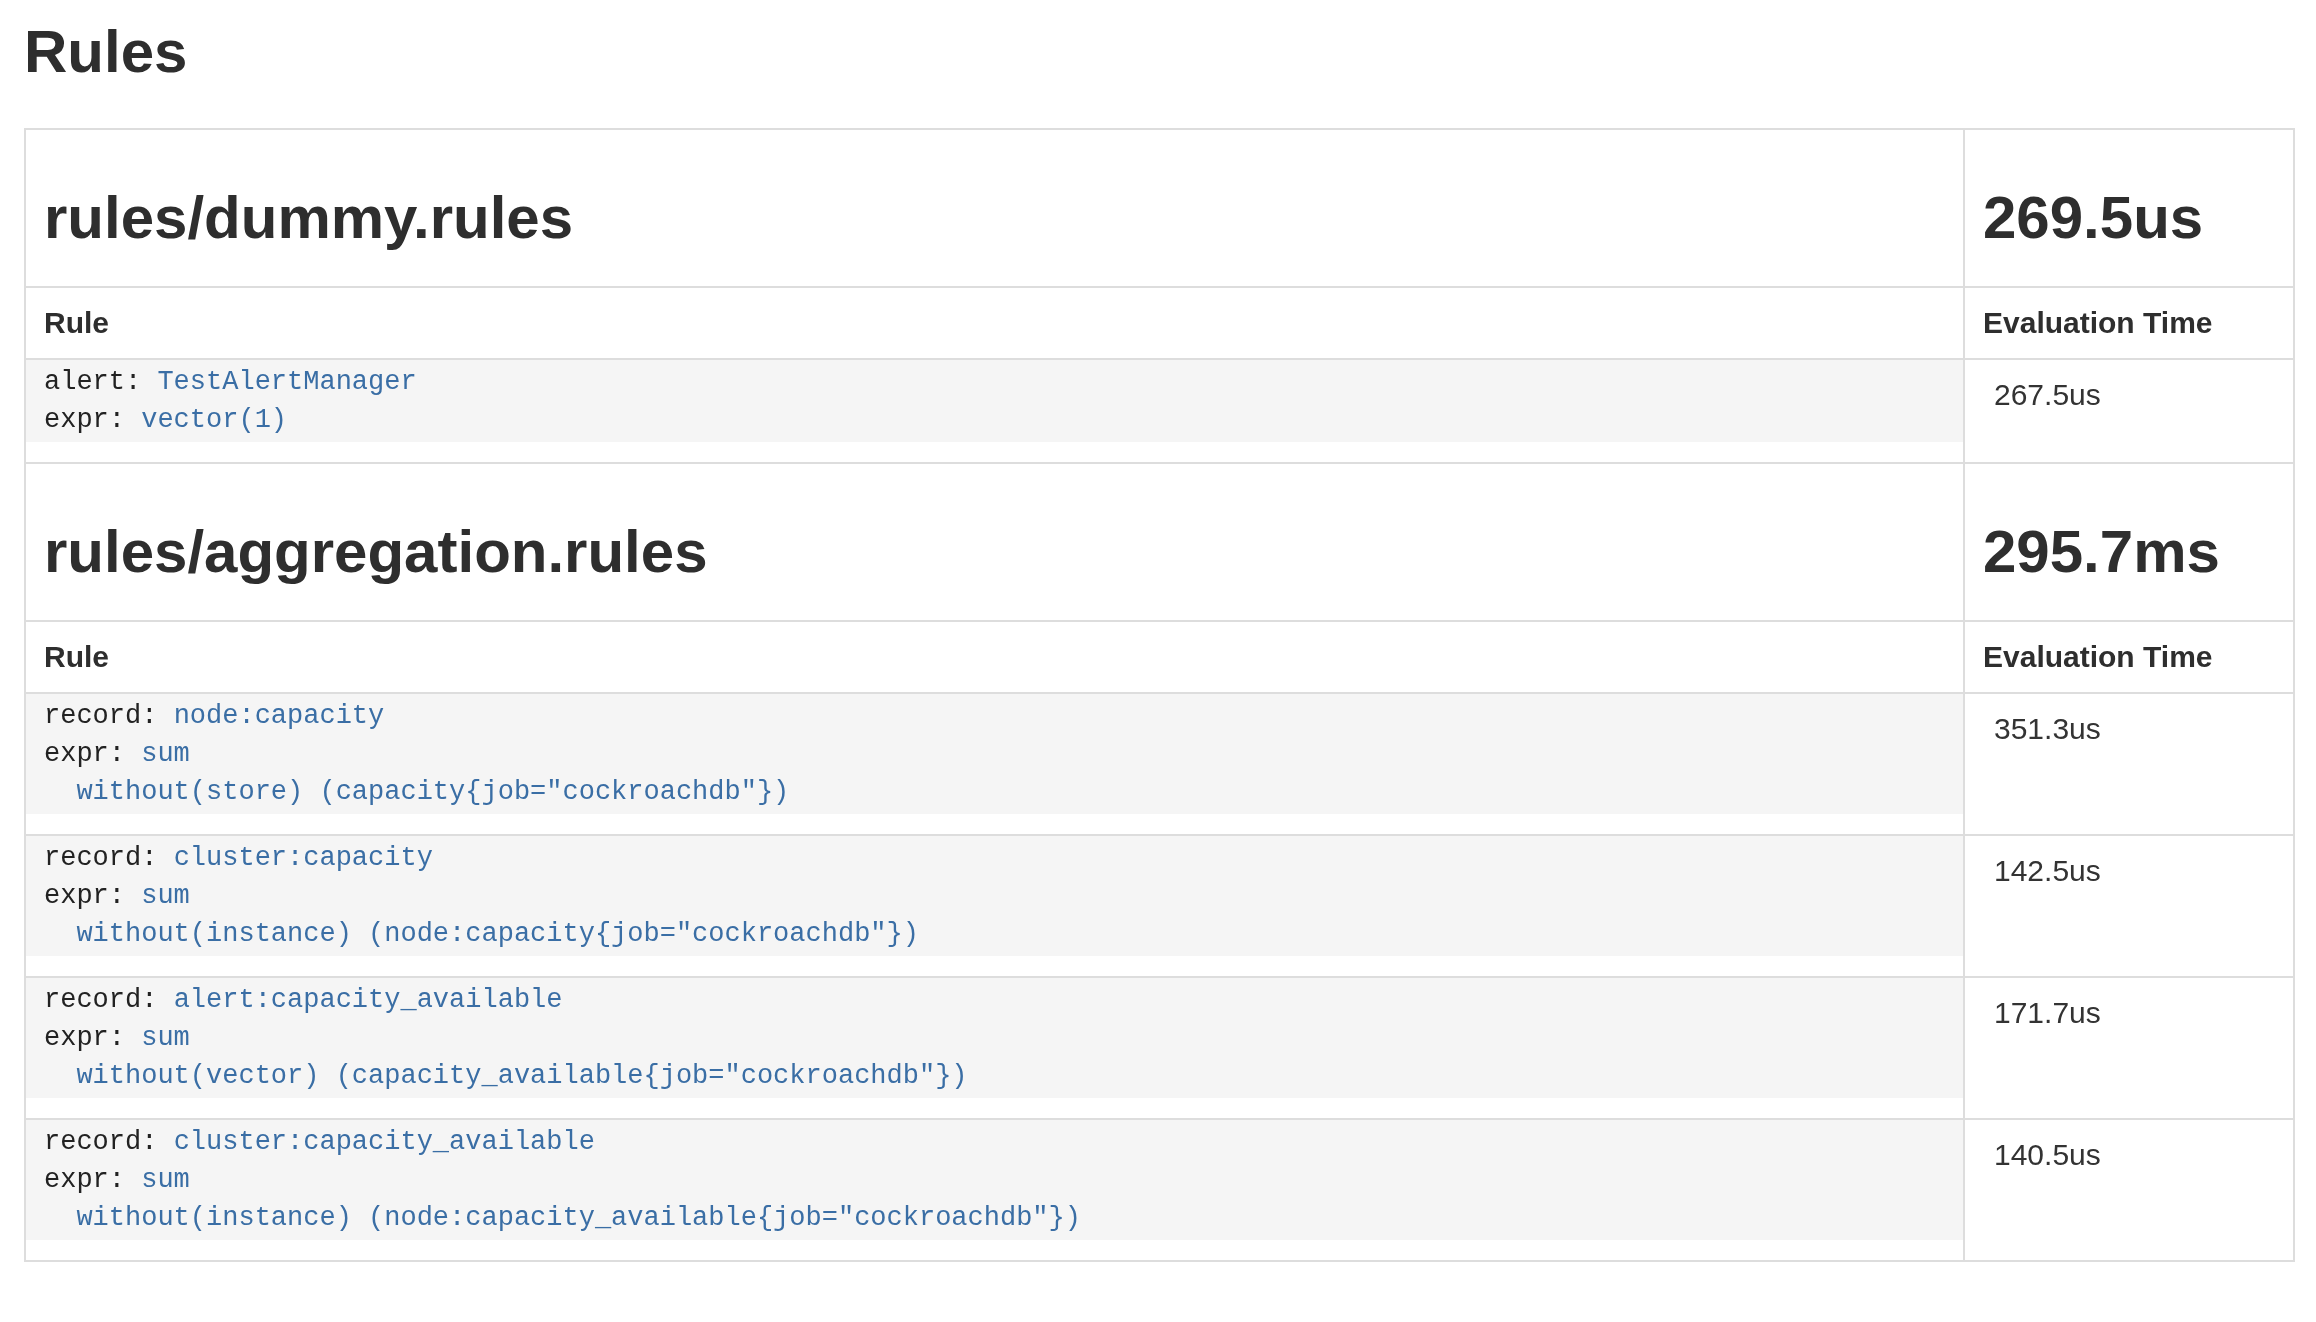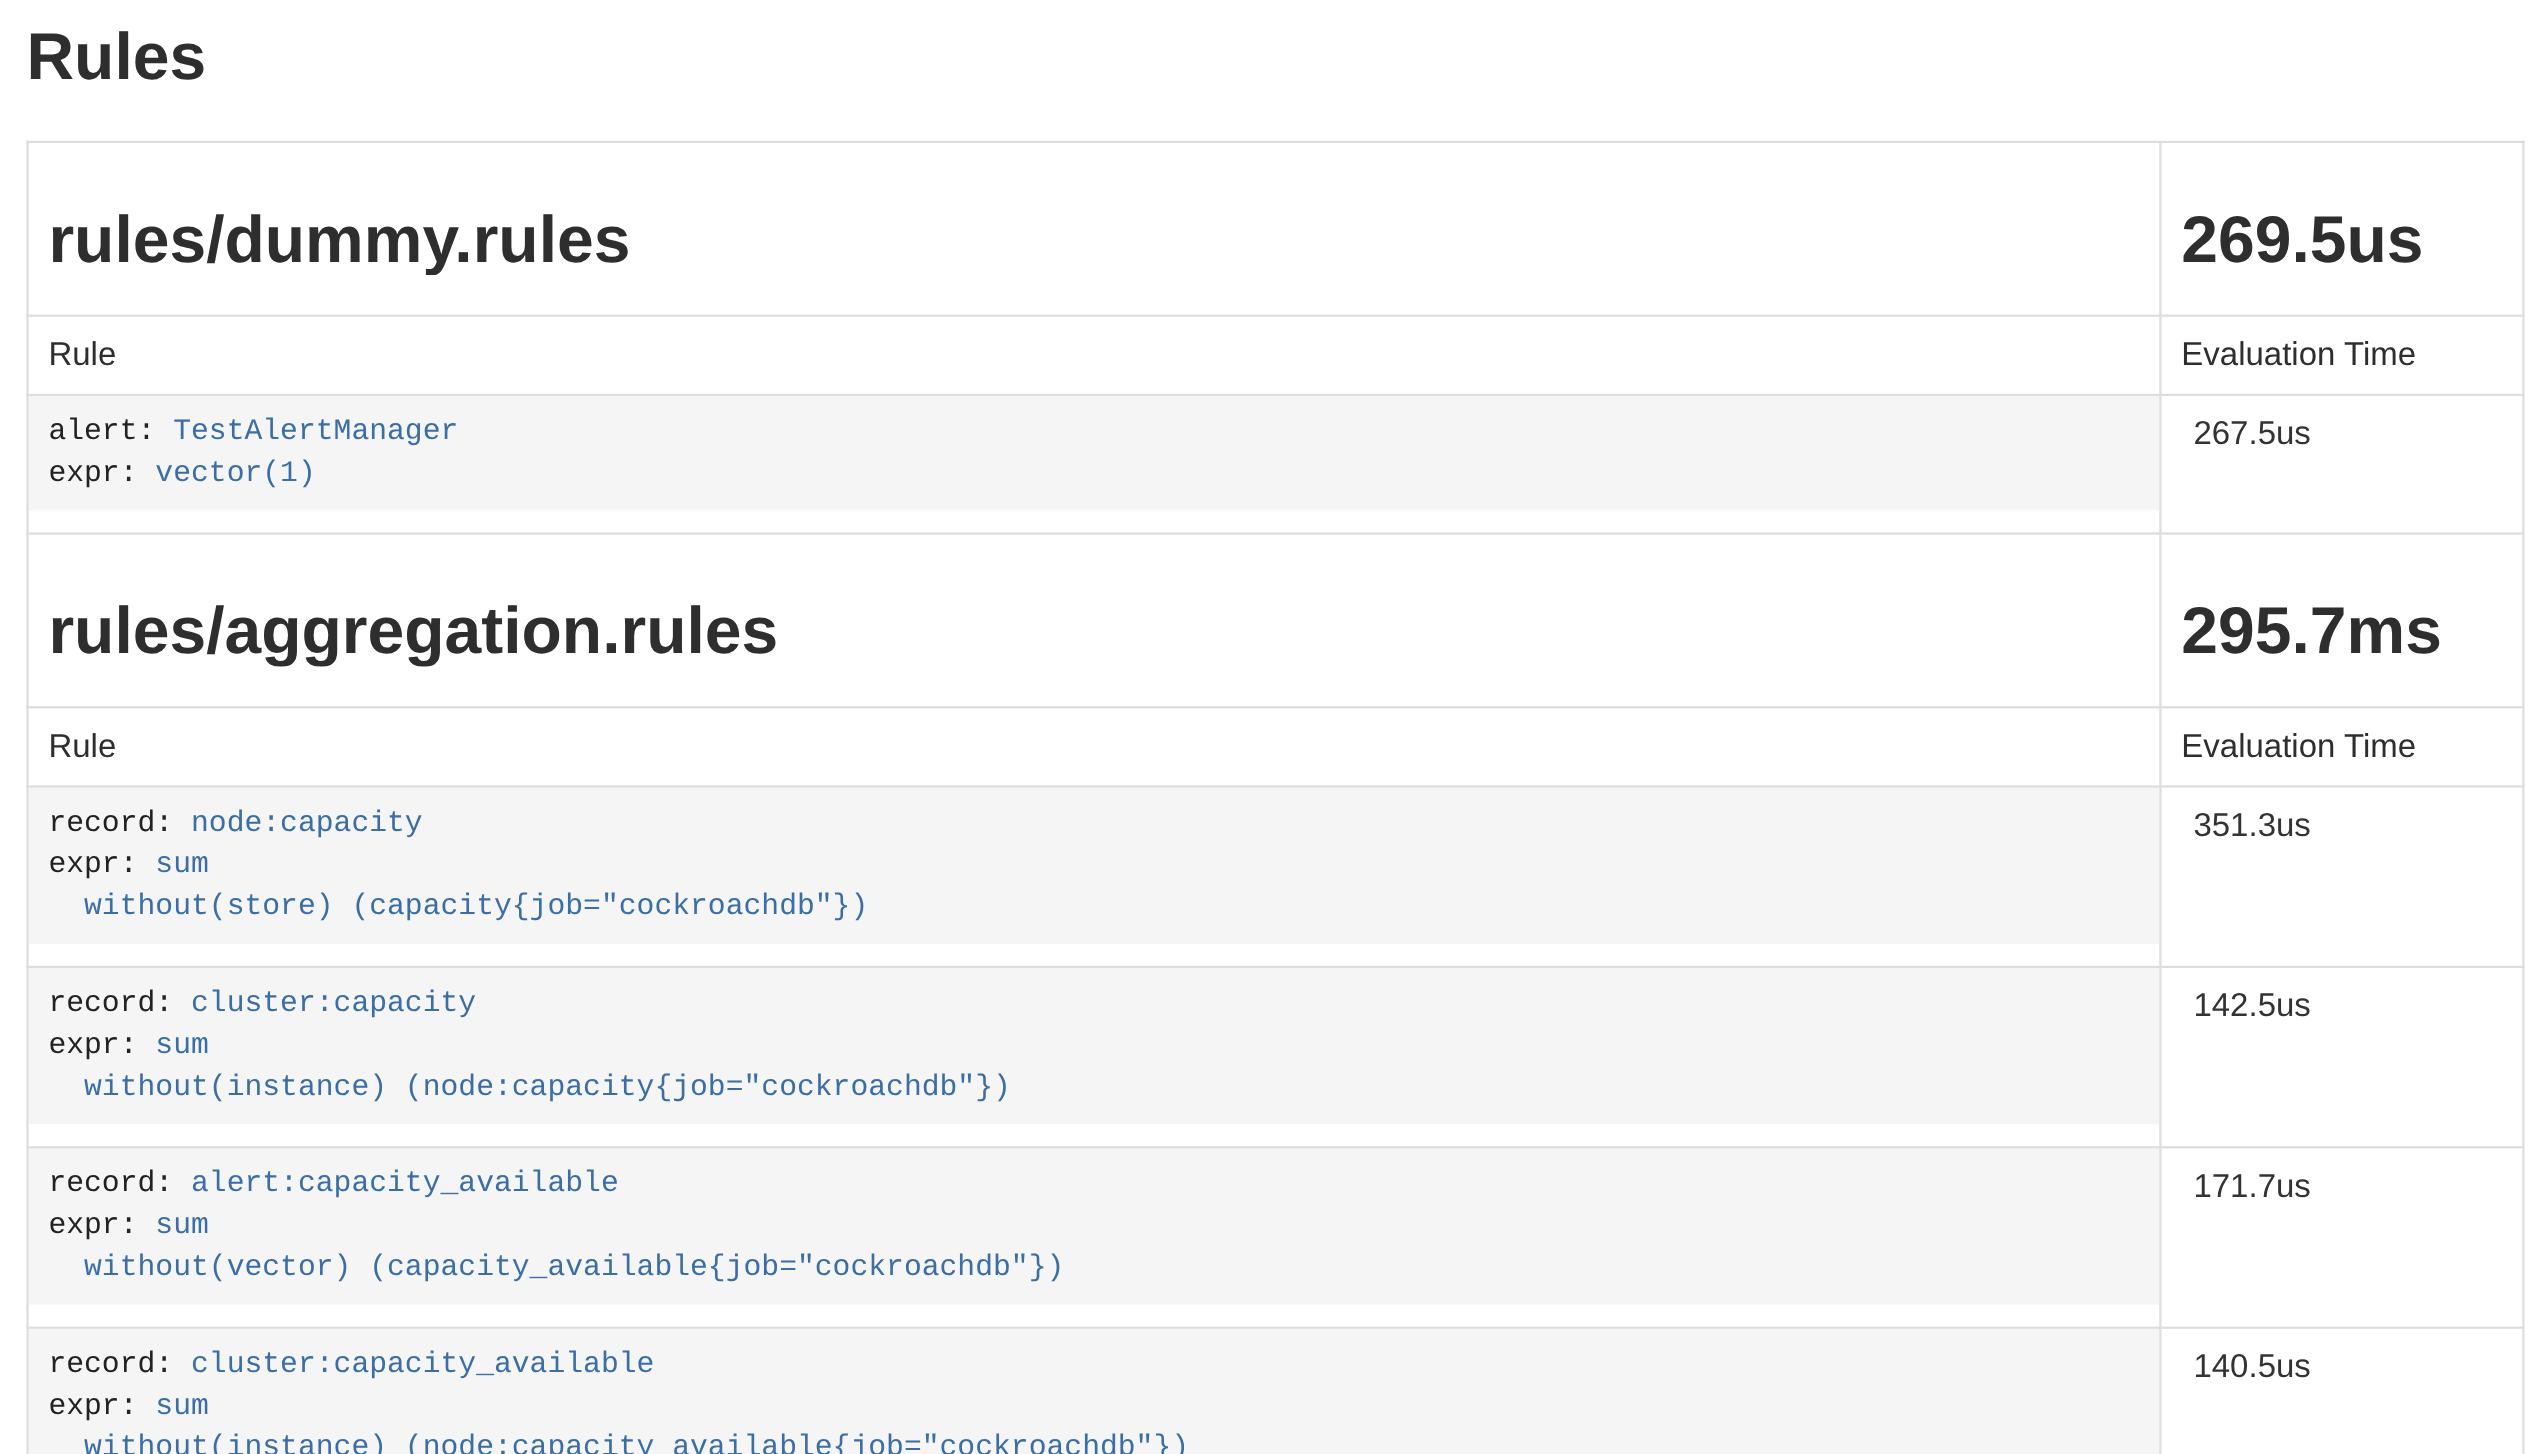--- a/index.html
+++ b/index.html
@@ -38,29 +38,29 @@
     line-height: 64px;
     font-weight: 700;
     color: #2e2e2e;
     white-space: nowrap;
     overflow: hidden;
   }
   th.col-header {
     padding: 16px 18px;
     font-size: 30px;
     line-height: 38px;
-    font-weight: 400;
+    font-weight: 700;
     color: #2e2e2e;
     background: #fff;
     border-radius: 19px;
   }
   td.rule-cell { padding: 0; background: #fff; }
   pre.rule-pre {
     margin: 0 0 20px 0;
-    padding: 14px 18px;
+    padding: 3px 18px;
     background: #f5f5f5;
     font-family: "Liberation Mono", monospace;
     font-size: 27px;
     line-height: 38px;
     color: #222;
     white-space: pre;
     overflow: hidden;
   }
   .code-label { color: #222; }
   .code-value { color: #3a6ea5; text-decoration: none; cursor: pointer; }

